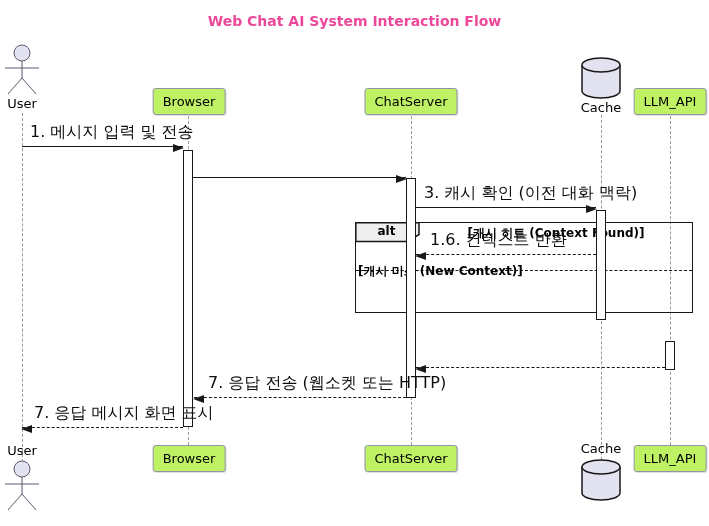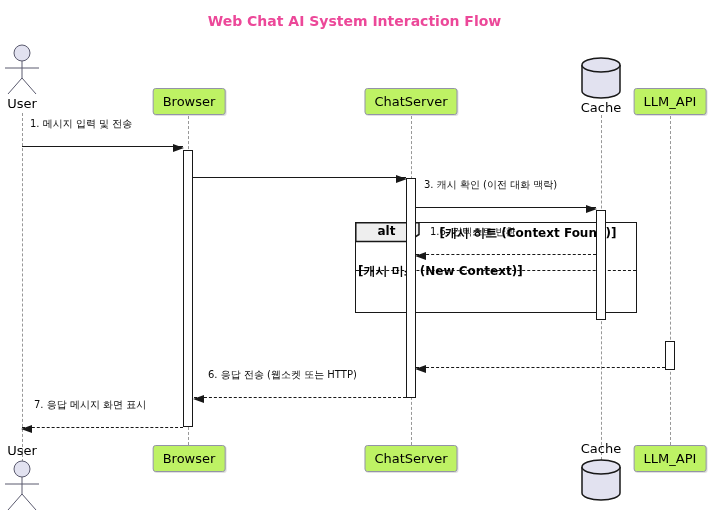--- a/index.html
+++ b/index.html
@@ -67,41 +67,41 @@
     z-index: 3;
   }
   .msg .line {
     position: absolute;
     left: 0; right: 0; bottom: 0;
     border-top: 1px solid #181818;
   }
   .msg .line.dashed { border-top-style: dashed; }
   .msg .label {
     position: absolute;
-    bottom: 16px;
+    bottom: 4px;
     left: 8px;
-    font-size: 10px;
+    font-size: 16px;
     white-space: nowrap;
     color: #0d0d0d;
     text-align: center;
   }
   .arrowhead {
     position: absolute;
     bottom: -5px;
     width: 0; height: 0;
     border-top: 4.5px solid transparent;
     border-bottom: 4.5px solid transparent;
   }
   .arrowhead.right { right: -1px; border-left: 11px solid #181818; }
   .arrowhead.left  { left: -1px;  border-right: 11px solid #181818; }
   
   .alt-frame {
     position: absolute;
     left: 355px; top: 222px;
-    width: 282px; height: 91px;
+    width: 338px; height: 91px;
     border: 1.6px solid #181818;
     background: transparent;
     z-index: 1;
   }
   .alt-header { position: absolute; left: -1px; top: -1px; z-index: 3; }
   .alt-header .op {
     position: absolute;
     left: 0; top: 0; width: 63px; height: 19px;
     text-align: center;
     font-weight: bold;
@@ -214,21 +214,21 @@
   </div>
 
 
 
   <div class="msg" style="left:416px; top:348px; width:249px;">
     <div class="line dashed"></div>
     <div class="arrowhead left"></div>
   </div>
 
   <div class="msg" style="left:194px; top:378px; width:212px;">
-    <span class="label" style="left:14px;">6. 응답 전송 (웹소켓 또는 HTTP)</span>
+    <span class="label" style="left:14px;">7. 응답 전송 (웹소켓 또는 HTTP)</span>
     <div class="line dashed"></div>
     <div class="arrowhead left"></div>
   </div>
 
   <div class="msg" style="left:22px; top:408px; width:161px;">
     <span class="label" style="left:12px;">7. 응답 메시지 화면 표시</span>
     <div class="line dashed"></div>
     <div class="arrowhead left"></div>
   </div>
 

